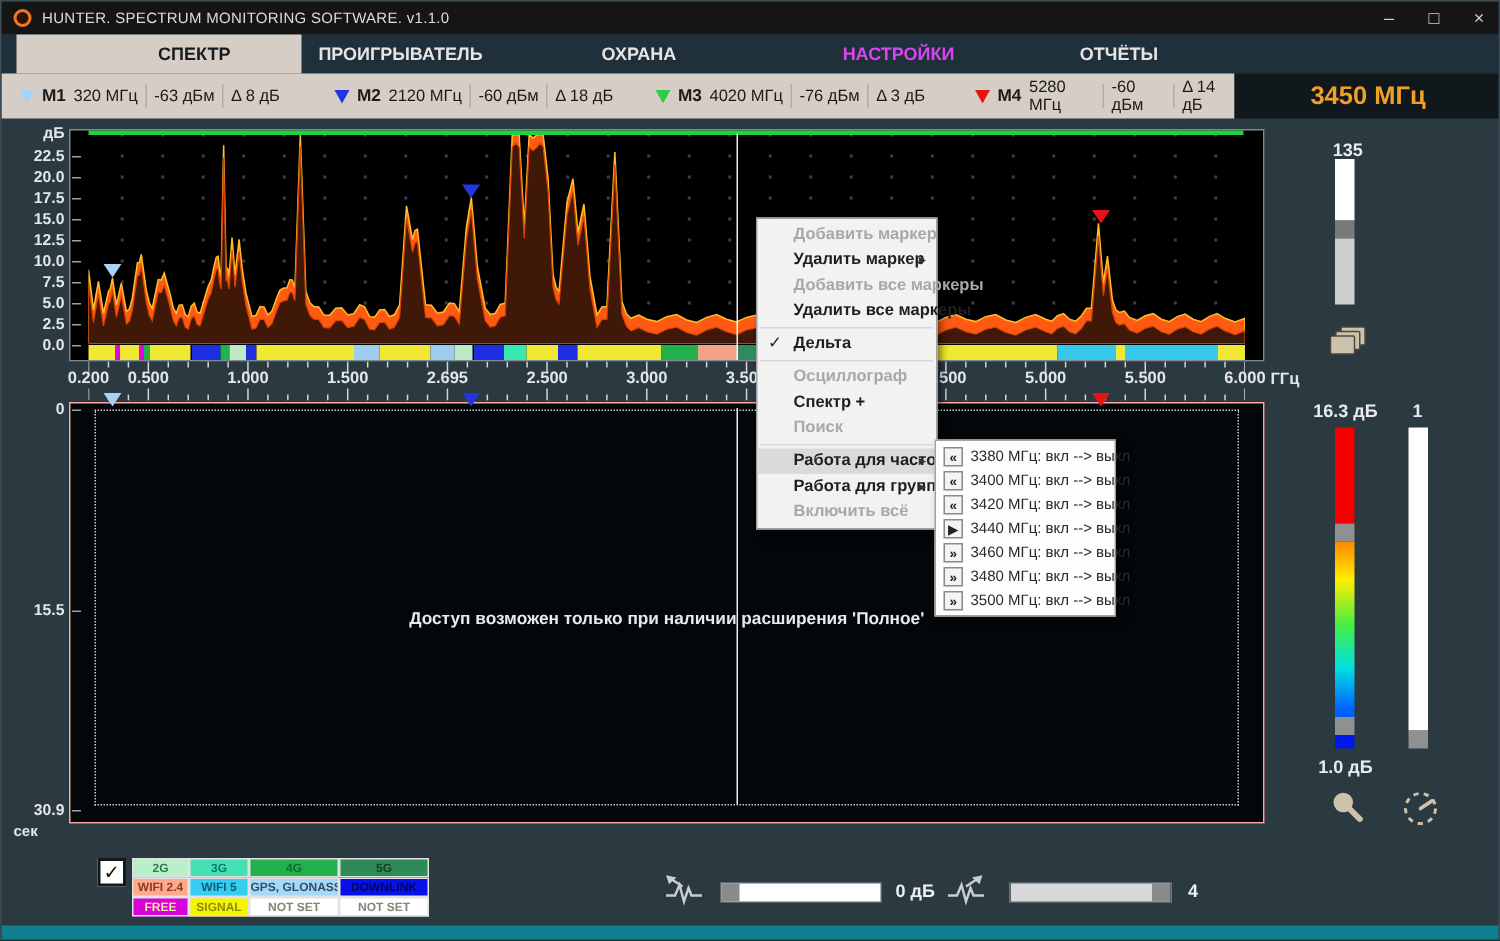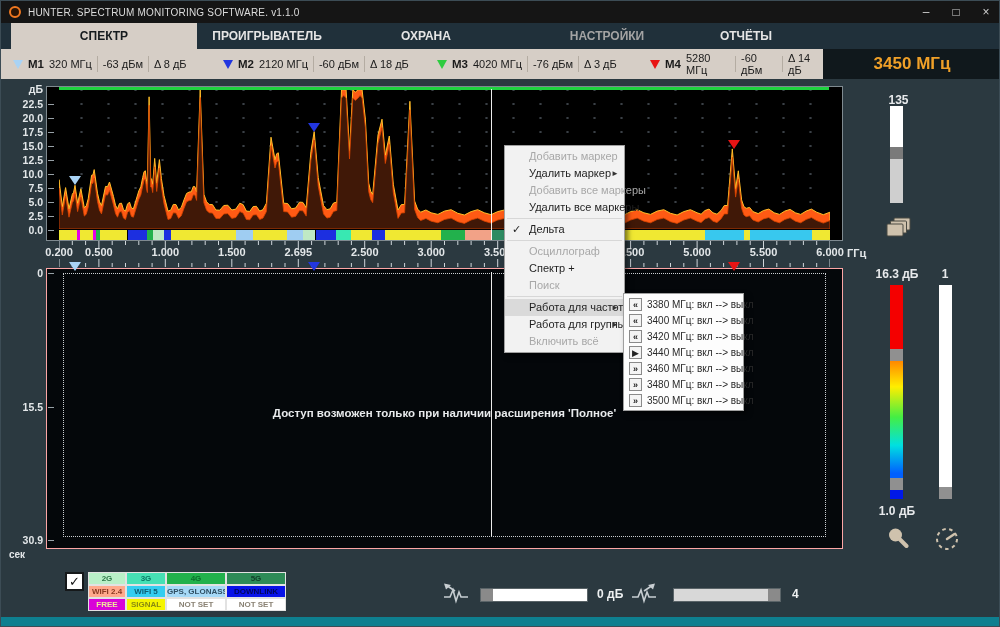--- a/index.html
+++ b/index.html
@@ -8,21 +8,21 @@
   
   .titlebar{position:absolute;left:0;top:0;width:1000px;height:22px;background:#151515;display:flex;align-items:center;}
   .logo{width:12px;height:12px;border-radius:50%;border:2px solid #f07820;background:#2a1505;margin:0 7px 0 8px;box-sizing:border-box;}
   .title{color:#dcdcdc;font-size:10px;letter-spacing:.2px;}
   .winbtns{margin-left:auto;display:flex;}
   .winbtn{width:30px;height:22px;color:#cfcfcf;font-size:12px;text-align:center;line-height:22px;}
   
   .tabbar{position:absolute;left:0;top:22px;width:1000px;height:26px;background:#20303a;}
   .tab{position:absolute;top:0;height:26px;line-height:26px;font-size:12px;font-weight:bold;text-align:center;}
   .tab.active{background:#d6cec6;color:#161b1e;}
-  .tab.normal{color:#a3a3a3;margin-left:8px;}
+  .tab.normal{color:#d946ef;}
   .tab.dim{color:#e5e5e5;}
   .tbicon{position:absolute;top:29px;}
   
   .markerbar{position:absolute;left:0;top:48px;width:822px;height:30px;background:#d6cec6;}
   .freqzone{position:absolute;left:822px;top:48px;width:178px;height:30px;background:#10181c;
             color:#f0a028;font-size:17px;font-weight:bold;text-align:center;line-height:30px;}
   .mgroup{position:absolute;top:0;height:30px;display:flex;align-items:center;gap:5px;font-size:11px;color:#1b1b1b;}
   .mtri{width:0;height:0;border-left:5px solid transparent;border-right:5px solid transparent;border-top:9px solid #888;}
   .mid{font-weight:bold;font-size:11.5px;}
   .msep{width:1px;height:16px;background:#b4aca2;}
@@ -42,21 +42,21 @@
   .xlab{position:absolute;width:44px;text-align:center;color:#e3e7e9;font-size:11px;font-weight:bold;top:245px;}
   .unitlab{position:absolute;color:#e3e7e9;font-size:11px;font-weight:bold;}
   .ruler{position:absolute;left:58px;width:771px;height:9px;}
   
   .wfframe{position:absolute;left:45px;top:267px;width:797px;height:281px;border:1px solid #fca5a5;background:#04070a;box-sizing:border-box;}
   .wfdotted{position:absolute;left:16px;top:4px;width:763px;height:264px;border:1px dotted #c9cdd0;box-sizing:border-box;}
   .wfmsg{position:absolute;left:0;top:133px;width:100%;text-align:center;color:#e8eaec;font-size:11.5px;font-weight:bold;}
   
   .menu{position:absolute;left:503px;top:144px;width:121px;background:#f2f2f2;border:1px solid #a0a0a0;
         padding:2px 0;box-shadow:3px 3px 5px rgba(0,0,0,.5);z-index:30;font-size:11px;color:#1f1f1f;box-sizing:border-box;}
-  .mi{height:17px;line-height:17px;padding-left:24px;position:relative;white-space:nowrap;}
+  .mi{height:17px;line-height:17px;padding-left:24px;position:relative;white-space:nowrap;font-weight:bold;}
   .mi.disabled{color:#a8a8a8;}
   .mi.hl{background:#dadada;}
   .mi .chk{position:absolute;left:7px;font-size:11px;}
   .mi .arr{position:absolute;right:5px;font-size:8px;color:#333;}
   .msep2{height:1px;background:#d7d7d7;margin:2px 2px;}
   .submenu{position:absolute;left:622px;top:292px;width:121px;background:#fdfdfd;border:1px solid #a0a0a0;
            padding:2px 0;box-shadow:3px 3px 5px rgba(0,0,0,.5);z-index:31;box-sizing:border-box;}
   .si{height:16px;display:flex;align-items:center;gap:5px;padding-left:5px;font-size:10px;color:#2a2a2a;white-space:nowrap;}
   .sicon{width:13px;height:13px;border:1px solid #8a8a8a;background:#f4f4f4;font-size:9px;line-height:12px;
          text-align:center;font-weight:bold;color:#222;flex:0 0 13px;box-sizing:border-box;}
@@ -109,21 +109,21 @@
       <line x1="5" y1="4" x2="11" y2="4" stroke="#b4bcc1" stroke-width="1"></line>
       <line x1="5" y1="7" x2="11" y2="7" stroke="#b4bcc1" stroke-width="1"></line>
       <line x1="5" y1="10" x2="9" y2="10" stroke="#b4bcc1" stroke-width="1"></line>
     </svg>
     <svg class="tbicon" style="left:966px;top:30px" width="26" height="15">
       <rect x="0" y="0" width="26" height="5" fill="#f4f4f4"></rect>
       <rect x="0" y="5" width="26" height="5" fill="#2149b0"></rect>
       <rect x="0" y="10" width="26" height="5" fill="#d82727"></rect>
       <rect x="0" y="0" width="26" height="15" fill="none" stroke="#777" stroke-width="0.8"></rect>
     </svg>
-  <div class="tab active" style="left: 10px; width: 186px;">СПЕКТР</div>
+  <div class="tab active" style="left: 10px; width: 143px; padding-left: 47px;">СПЕКТР</div>
       <div class="tab dim" style="left: 196px; width: 140px;">ПРОИГРЫВАТЕЛЬ</div>
       <div class="tab dim" style="left: 384px; width: 82px;">ОХРАНА</div>
       <div class="tab normal" style="left: 553px; width: 90px;">НАСТРОЙКИ</div>
       <div class="tab dim" style="left: 708px; width: 74px;">ОТЧЁТЫ</div>
     </div>
 
   <div class="markerbar" id="markerbar">
       <div class="mgroup" style="left: 12px;">
         <span class="mtri" style="border-top-color:#a9d3f5"></span>
         <span class="mid">M1</span>

